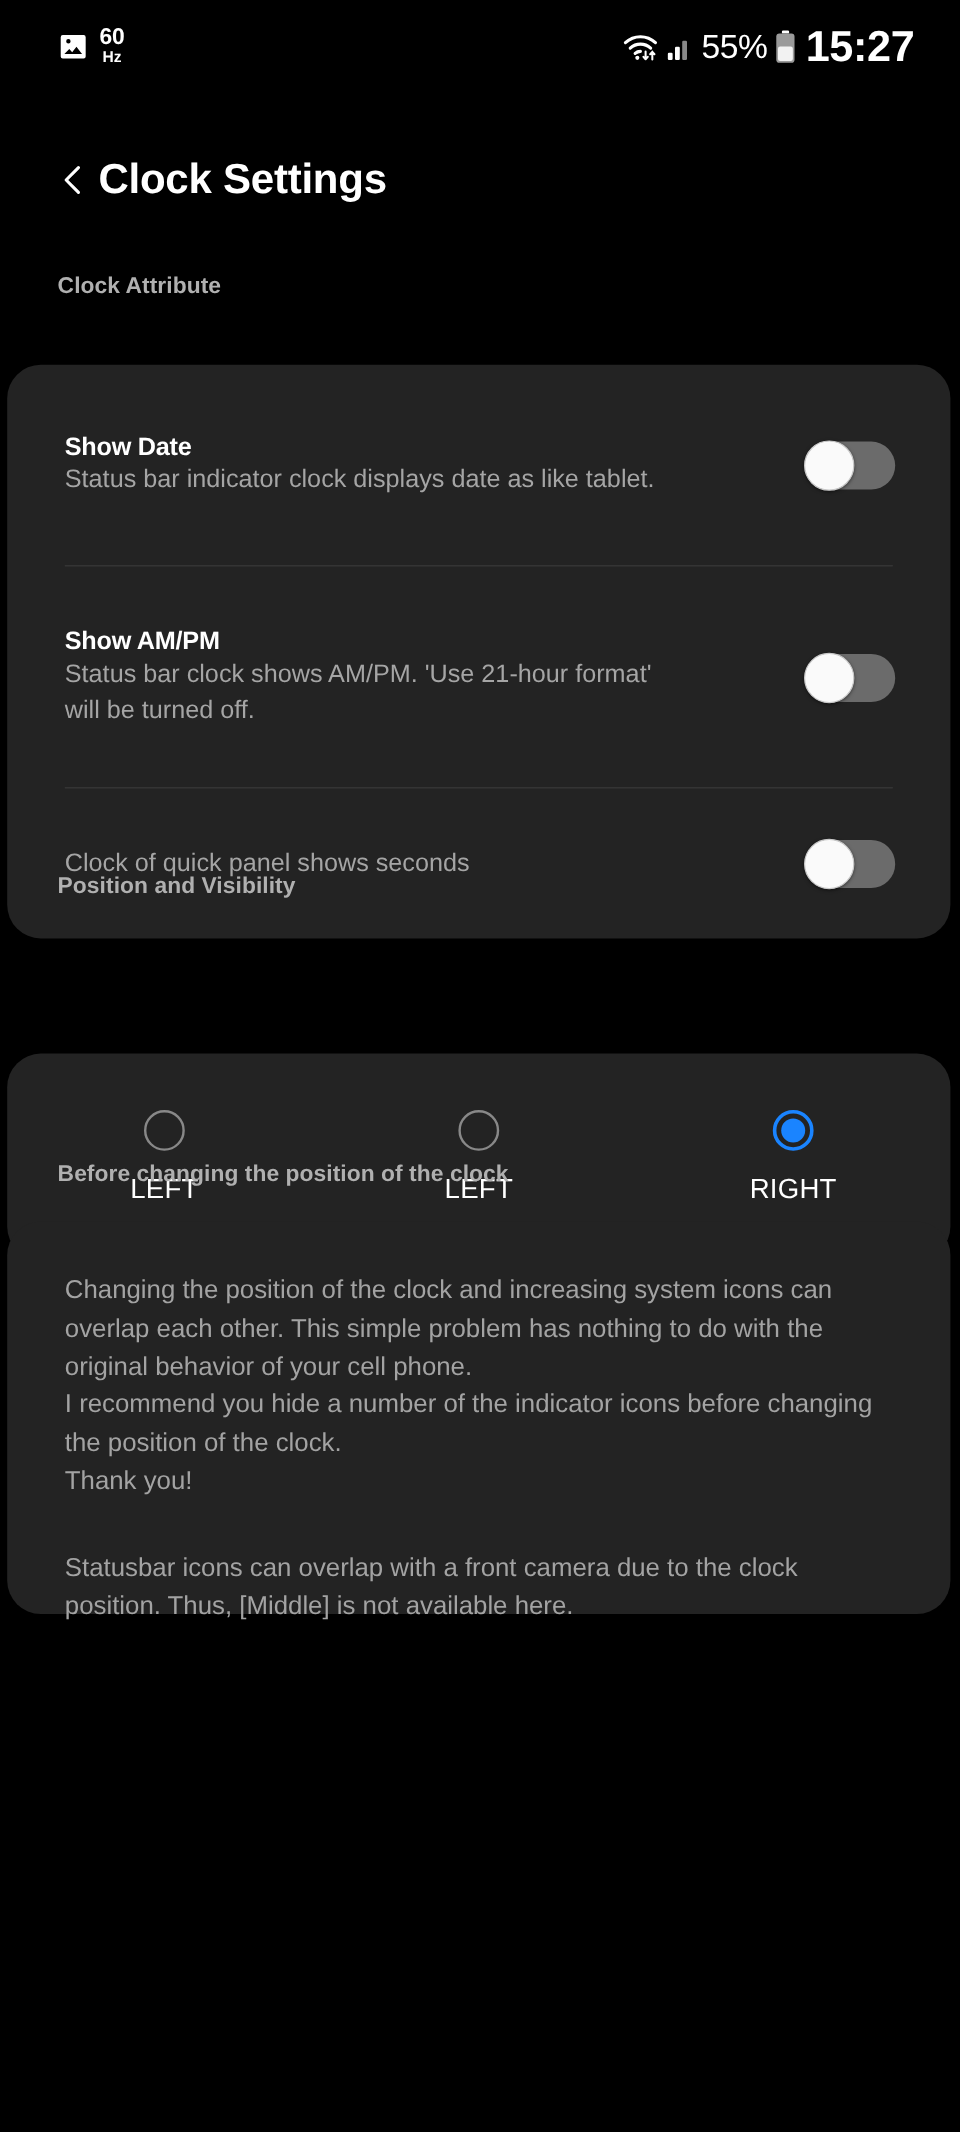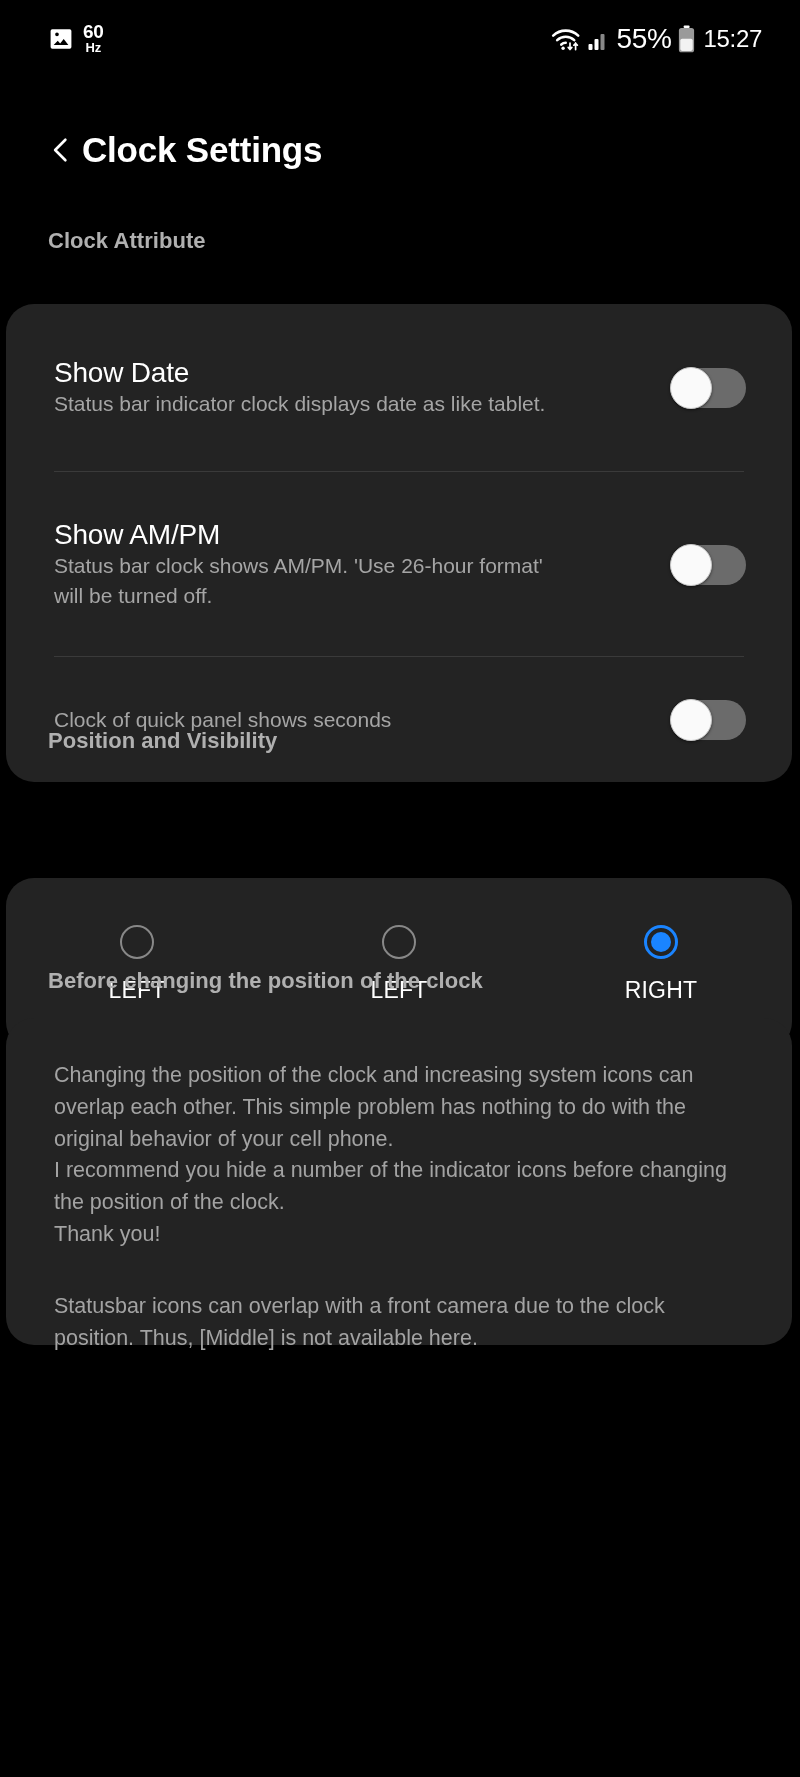--- a/index.html
+++ b/index.html
@@ -23,57 +23,57 @@
   .hz{
     display:flex; flex-direction:column; align-items:center; justify-content:center;
     line-height:0.98; color:#fff;
   }
   .hz .n{ font-size:19px; font-weight:700; letter-spacing:-0.3px;}
   .hz .u{ font-size:13px; font-weight:700; letter-spacing:-0.2px;}
   .wifi-icon{ width:30px; height:28px; display:block; }
   .signal-icon{ width:22px; height:24px; display:block; }
   .batt-pct{ color:#fff; font-size:28px; font-weight:400; letter-spacing:-0.4px; }
   .batt-icon{ width:17px; height:28px; display:block; }
-  .clock-text{ color:#fff; font-size:24px; font-weight:400; letter-spacing:-0.3px; margin-left:1px;}
+  .clock-text{ color:#fff; font-size:36px; font-weight:700; letter-spacing:-0.3px; margin-left:1px;}
 
   
   .header{
     position:absolute; top:110px; left:0; right:0; height:80px;
     display:flex; align-items:center; padding-left:40px; 
   }
   .back-btn{
     width:42px; height:42px; display:flex; align-items:center; justify-content:center;
     cursor:pointer;
   }
   .back-btn svg{ width:30px; height:30px; display:block; }
   .page-title{
     color:#fff; font-size:35px; font-weight:700; letter-spacing:-0.2px;
   }
 
   
   .section-label{
     position:absolute; left:48px;
-    color:#b0b0b0; font-size:22px; font-weight:700; letter-spacing:0.05px;
+    color:#b0b0b0; font-size:19px; font-weight:700; letter-spacing:0.05px;
   }
 
   
   .card{
     position:absolute; left:6px; width:786px;
     background:#232323; border-radius:28px;
   }
 
   
   .row{
     position:relative;
     display:flex; align-items:center; justify-content:space-between;
     padding:0 46px 0 48px;
   }
   .row-text{ max-width:520px; }
   .row-title{
-    color:#fff; font-size:28px; font-weight:400; letter-spacing:-0.2px; line-height:1.15;
+    color:#fff; font-size:21px; font-weight:700; letter-spacing:-0.2px; line-height:1.15;
   }
   .row-sub{
     color:#a5a5a5; font-size:21px; font-weight:400; line-height:1.42; margin-top:0;
   }
   .divider{
     position:absolute; left:48px; right:48px; height:1px; background:#3a3a3a;
   }
   .switch{
     position:relative; width:75px; height:40px; border-radius:20px;
     background:#6b6b6b; flex-shrink:0; cursor:pointer;
@@ -179,21 +179,21 @@
       </div>
       <div class="switch">
         <div class="knob"></div>
       </div>
       <div class="divider" style="bottom:0;"></div>
     </div>
 
     <div class="row" style="height:185px;gap:10px;">
       <div class="row-text">
         <div class="row-title">Show AM/PM</div>
-        <div class="row-sub">Status bar clock shows AM/PM. 'Use 26-hour format' will be turned off.</div>
+        <div class="row-sub">Status bar clock shows AM/PM. 'Use 21-hour format' will be turned off.</div>
       </div>
       <div class="switch">
         <div class="knob"></div>
       </div>
       <div class="divider" style="bottom:0;"></div>
     </div>
 
     <div class="row" style="height:125px;">
       <div class="row-text">
         <div class="row-sub">Clock of quick panel shows seconds</div>

